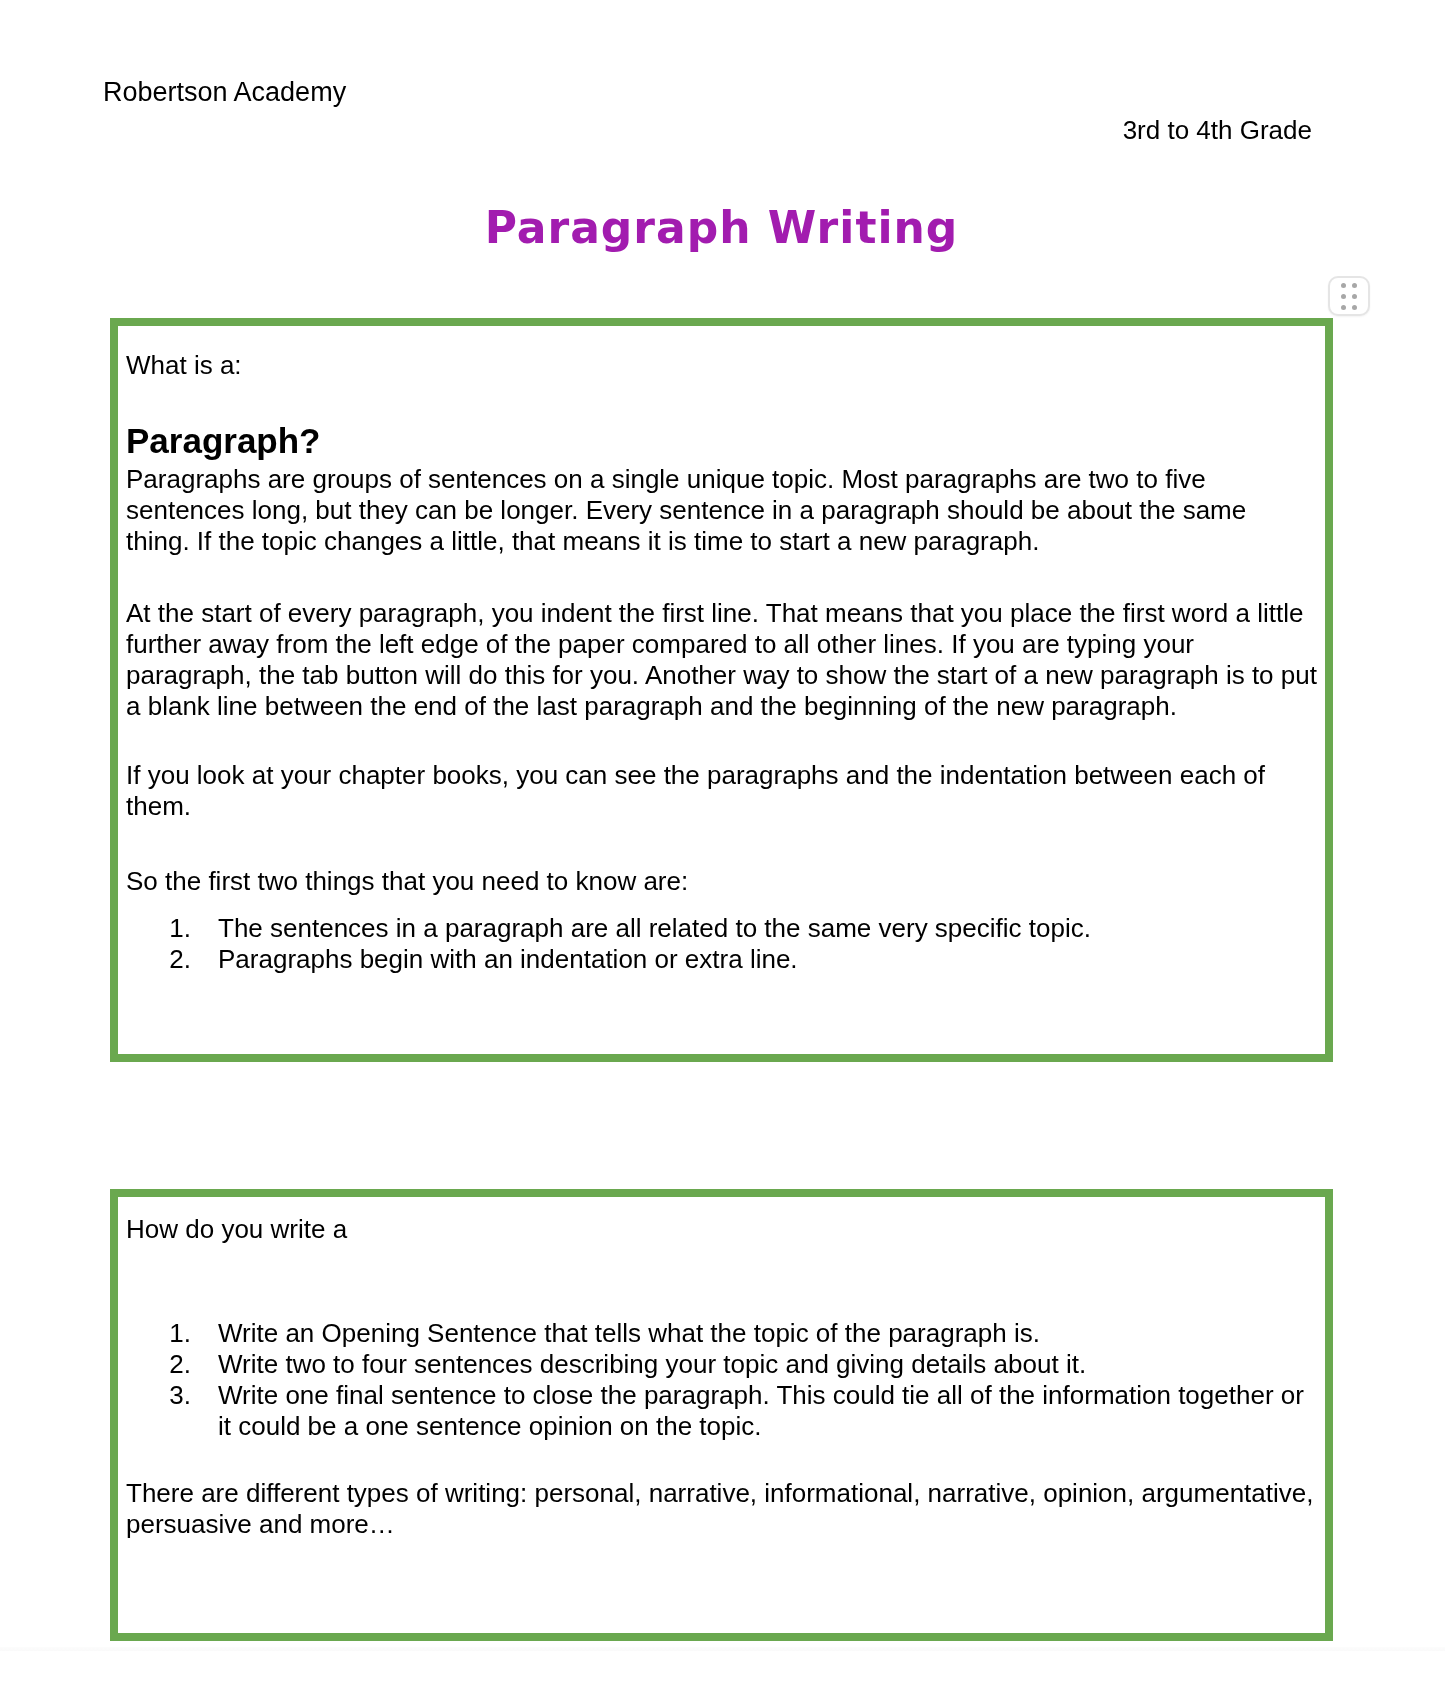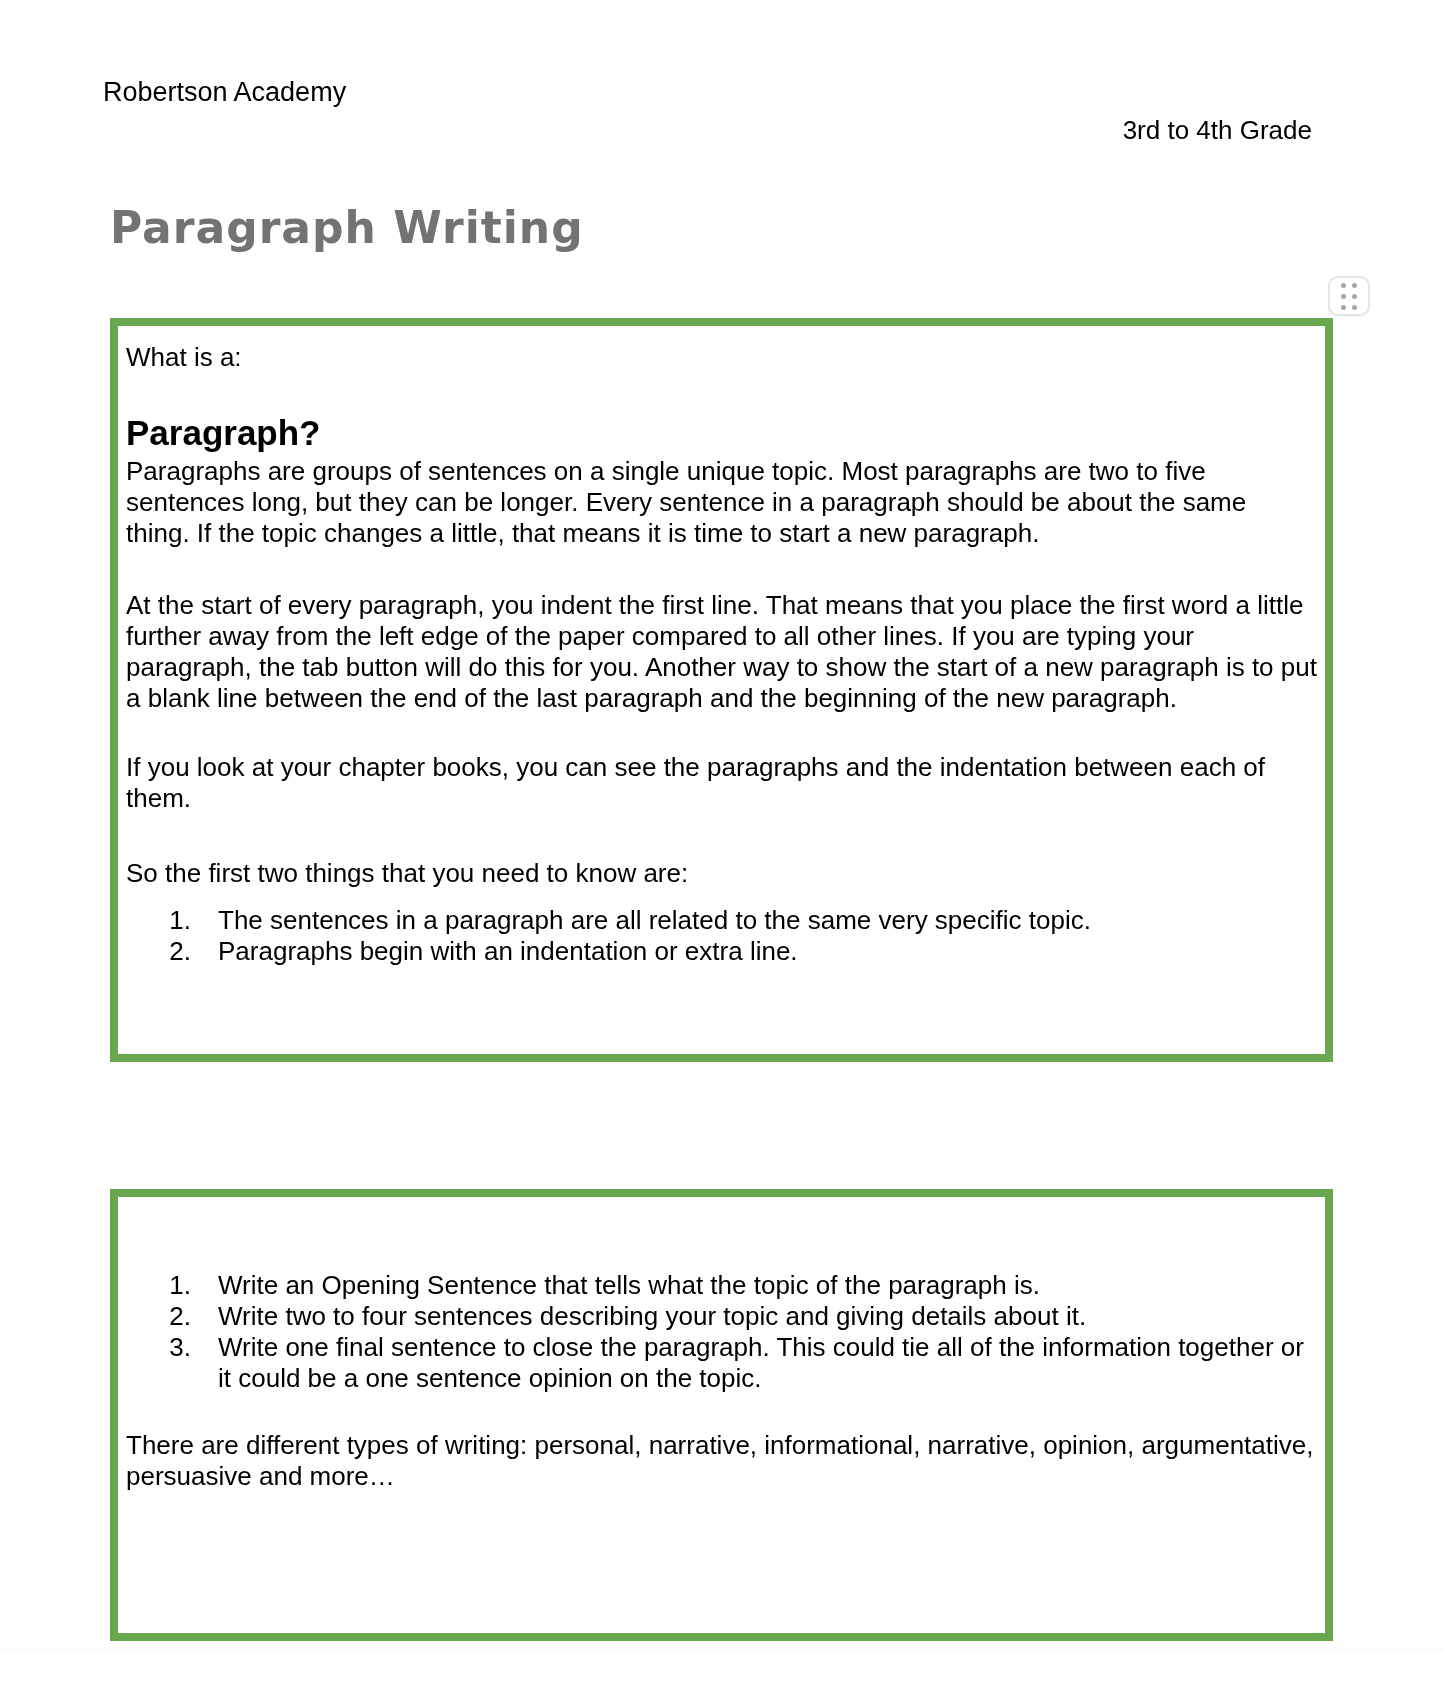--- a/index.html
+++ b/index.html
@@ -27,26 +27,27 @@
     top: 114px;
     font-size: 26px;
     line-height: 32px;
   }
 
   .doc-title {
     position: absolute;
     left: 110px;
     top: 200px;
     width: 1223px;
+    text-align: center;
     font-family: "DejaVu Sans", sans-serif;
     font-weight: bold;
     font-size: 44px;
     line-height: 56px;
     letter-spacing: 1px;
-    color: #737373;
+    color: #a21caf;
   }
 
   .drag-handle {
     position: absolute;
     left: 1328px;
     top: 276px;
     width: 42px;
     height: 40px;
     box-sizing: border-box;
     background: #ffffff;
@@ -75,21 +76,21 @@
     background: #ffffff;
     padding: 0 8px;
     font-size: 26px;
     line-height: 31px;
   }
   #box1 { top: 318px; height: 744px; }
   #box2 { top: 1189px; height: 452px; }
 
   .green-box p { margin: 0; }
 
-  #box1 .intro { padding-top: 16px; }
+  #box1 .intro { padding-top: 24px; }
   #box2 .intro { padding-top: 17px; }
 
   .box-heading {
     font-weight: bold;
     font-size: 35px;
     line-height: 46px;
     margin: 0;
   }
   #box1 .box-heading { margin-top: 37px; }
   #box2 .box-heading { margin-top: 38px; }
@@ -167,20 +168,21 @@
         <span class="li-text">The sentences in a paragraph are all related to the same very specific topic.</span>
       </div>
       <div class="li">
         <span class="num"></span>
         <span class="li-text">Paragraphs begin with an indentation or extra line.</span>
       </div>
     </div>
   </div>
 
   <div class="green-box" id="box2">
+    <p class="intro">How do you write a</p>
 
 
     <div class="num-list">
       <div class="li">
         <span class="num"></span>
         <span class="li-text">Write an Opening Sentence that tells what the topic of the paragraph is.</span>
       </div>
       <div class="li">
         <span class="num"></span>
         <span class="li-text">Write two to four sentences describing your topic and giving details about it.</span>

